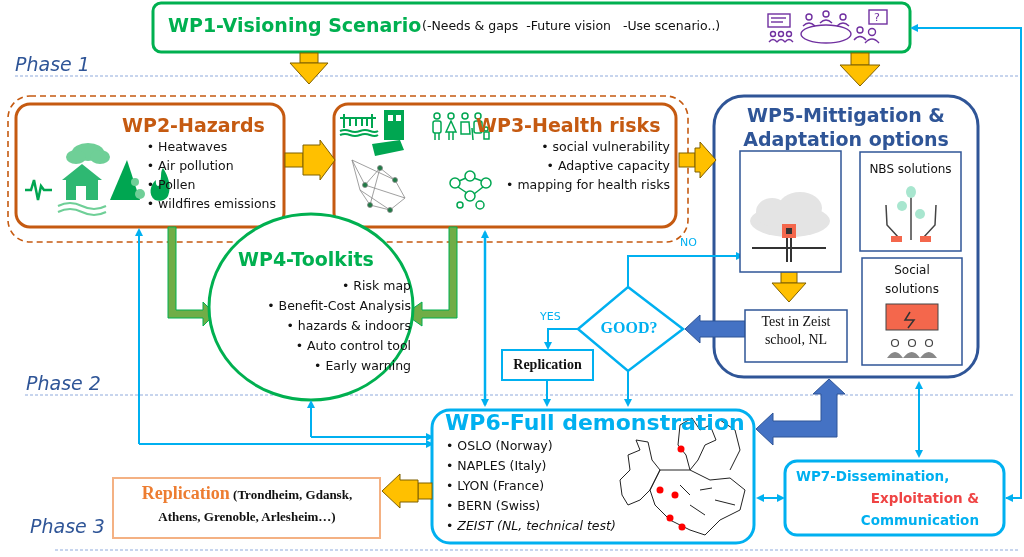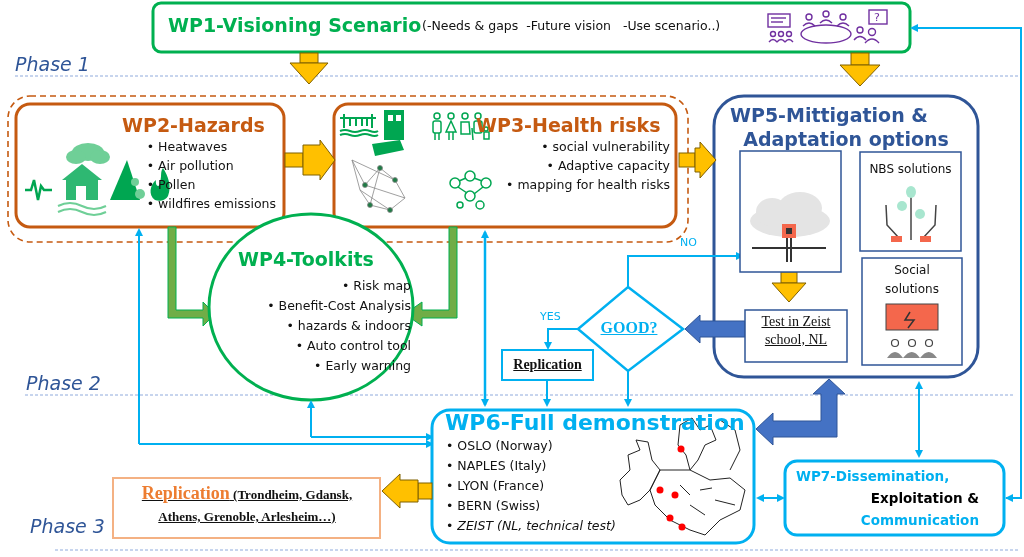--- a/index.html
+++ b/index.html
@@ -3,21 +3,21 @@
 <meta charset="utf-8">
 <style>
   html, body { margin:0; padding:0; background:#ffffff; }
   body { width:1024px; height:557px; position:relative; overflow:hidden; font-family:"Liberation Sans", sans-serif; }
   #canvas { position:absolute; left:0; top:0; width:1024px; height:557px; }
   .abs { position:absolute; }
   .phase { position:absolute; font-family:"DejaVu Sans", sans-serif; font-style:italic; font-size:19px; color:#2f5597; }
   .wp-title { position:absolute; font-family:"DejaVu Sans", sans-serif; font-weight:bold; white-space:nowrap; }
   .bullets { position:absolute; font-family:"DejaVu Sans", sans-serif; font-size:12.5px; color:#111; line-height:19px; white-space:nowrap; }
   .bullets div::before { content:"• "; }
-  .serif { font-family:"Liberation Serif", serif;text-decoration:underline; }
+  .serif { font-family:"Liberation Serif", serif; }
 </style>
 </head>
 <body>
 
 <div id="canvas">
 
   <svg class="abs" style="left:0;top:0" width="1024" height="557">
     <defs>
       <marker id="lb" markerWidth="8" markerHeight="8" refX="6" refY="4" orient="auto" markerUnits="userSpaceOnUse">
         <path d="M0,0 L8,4 L0,8 Z" fill="#00b0f0"></path>
@@ -294,42 +294,42 @@
 
   <div class="wp-title" style="left:238px;top:248px;font-size:19px;color:#00b050;">WP4-Toolkits</div>
   <div class="bullets" style="left:211px;width:200px;top:276px;text-align:right;line-height:20px;">
     <div>Risk map</div>
     <div>Benefit-Cost Analysis</div>
     <div>hazards &amp; indoors</div>
     <div>Auto control tool</div>
     <div>Early warning</div>
   </div>
 
-  <div class="wp-title" style="left:730px;top:104px;width:232px;font-size:19px;color:#2f5597;">WP5-Mittigation &amp;</div>
+  <div class="wp-title" style="left:730px;top:104px;width:232px;text-align:center;font-size:19px;color:#2f5597;">WP5-Mittigation &amp;</div>
   <div class="wp-title" style="left:730px;top:128px;width:232px;text-align:center;font-size:19px;color:#2f5597;">Adaptation options</div>
   <div class="abs" style="left:861px;top:162px;width:99px;text-align:center;font-family:'DejaVu Sans',sans-serif;font-size:12px;color:#111;">NBS solutions</div>
   <div class="abs" style="left:880px;top:261px;width:64px;text-align:center;font-family:'DejaVu Sans',sans-serif;font-size:12px;line-height:19px;color:#111;">Social solutions</div>
   <div class="abs serif" style="left:746px;top:313px;width:100px;text-align:center;font-size:14px;line-height:18px;color:#111;">Test in Zeist school, NL</div>
 
   <div class="abs serif" style="left:588px;top:319px;width:82px;text-align:center;font-weight:bold;font-size:16px;color:#00b0f0;">GOOD?</div>
   <div class="abs" style="left:540px;top:310px;font-family:'DejaVu Sans',sans-serif;font-size:11px;color:#00b0f0;">YES</div>
   <div class="abs" style="left:680px;top:236px;font-family:'DejaVu Sans',sans-serif;font-size:11px;color:#00b0f0;">NO</div>
   <div class="abs serif" style="left:503px;top:357px;width:89px;text-align:center;font-weight:bold;font-size:14px;color:#111;">Replication</div>
 
   <div class="wp-title" style="left:445px;top:410px;font-size:22px;color:#00b0f0;">WP6-Full demonstration</div>
   <div class="bullets" style="left:446px;top:436px;line-height:20px;">
     <div>OSLO (Norway)</div>
     <div>NAPLES (Italy)</div>
     <div>LYON (France)</div>
     <div>BERN (Swiss)</div>
     <div style="font-style:italic;">ZEIST (NL, technical test)</div>
   </div>
 
   <div class="wp-title" style="left:796px;top:468px;font-size:13.5px;color:#00b0f0;">WP7-Dissemination,</div>
-  <div class="wp-title" style="right:45px;top:490px;font-size:13.5px;color:#000000;">Exploitation &amp;</div>
+  <div class="wp-title" style="right:45px;top:490px;font-size:13.5px;color:#ef4444;">Exploitation &amp;</div>
   <div class="wp-title" style="right:45px;top:512px;font-size:13.5px;color:#00b0f0;">Communication</div>
 
   <div class="abs serif" style="left:116px;top:482px;width:262px;text-align:center;font-size:13px;font-weight:bold;color:#111;line-height:22px;">
     <span style="color:#ed7d31;font-size:18px;">Replication</span>
     <span>(Trondheim, Gdansk,</span><br>
     <span>Athens, Grenoble, Arlesheim…)</span>
   </div>
 
 </div>
 

